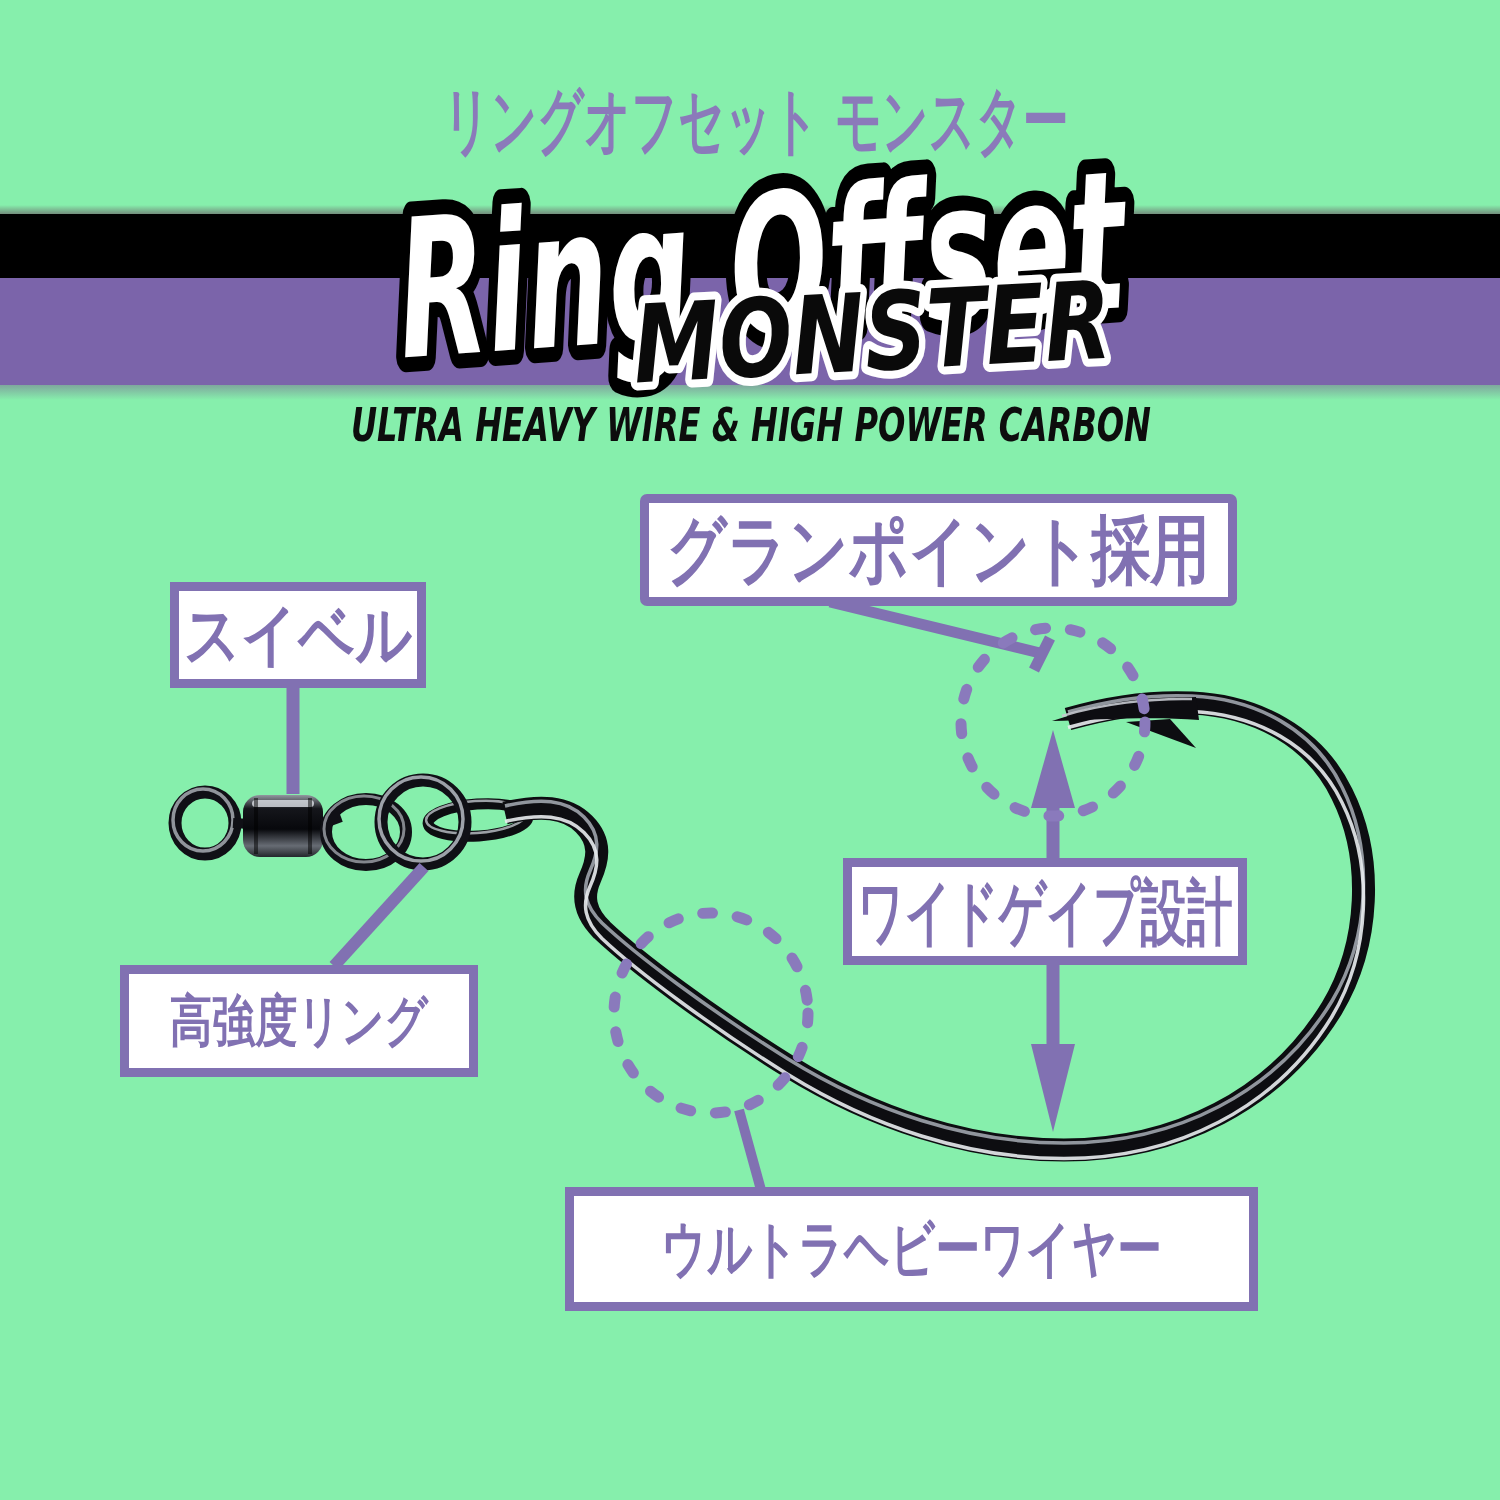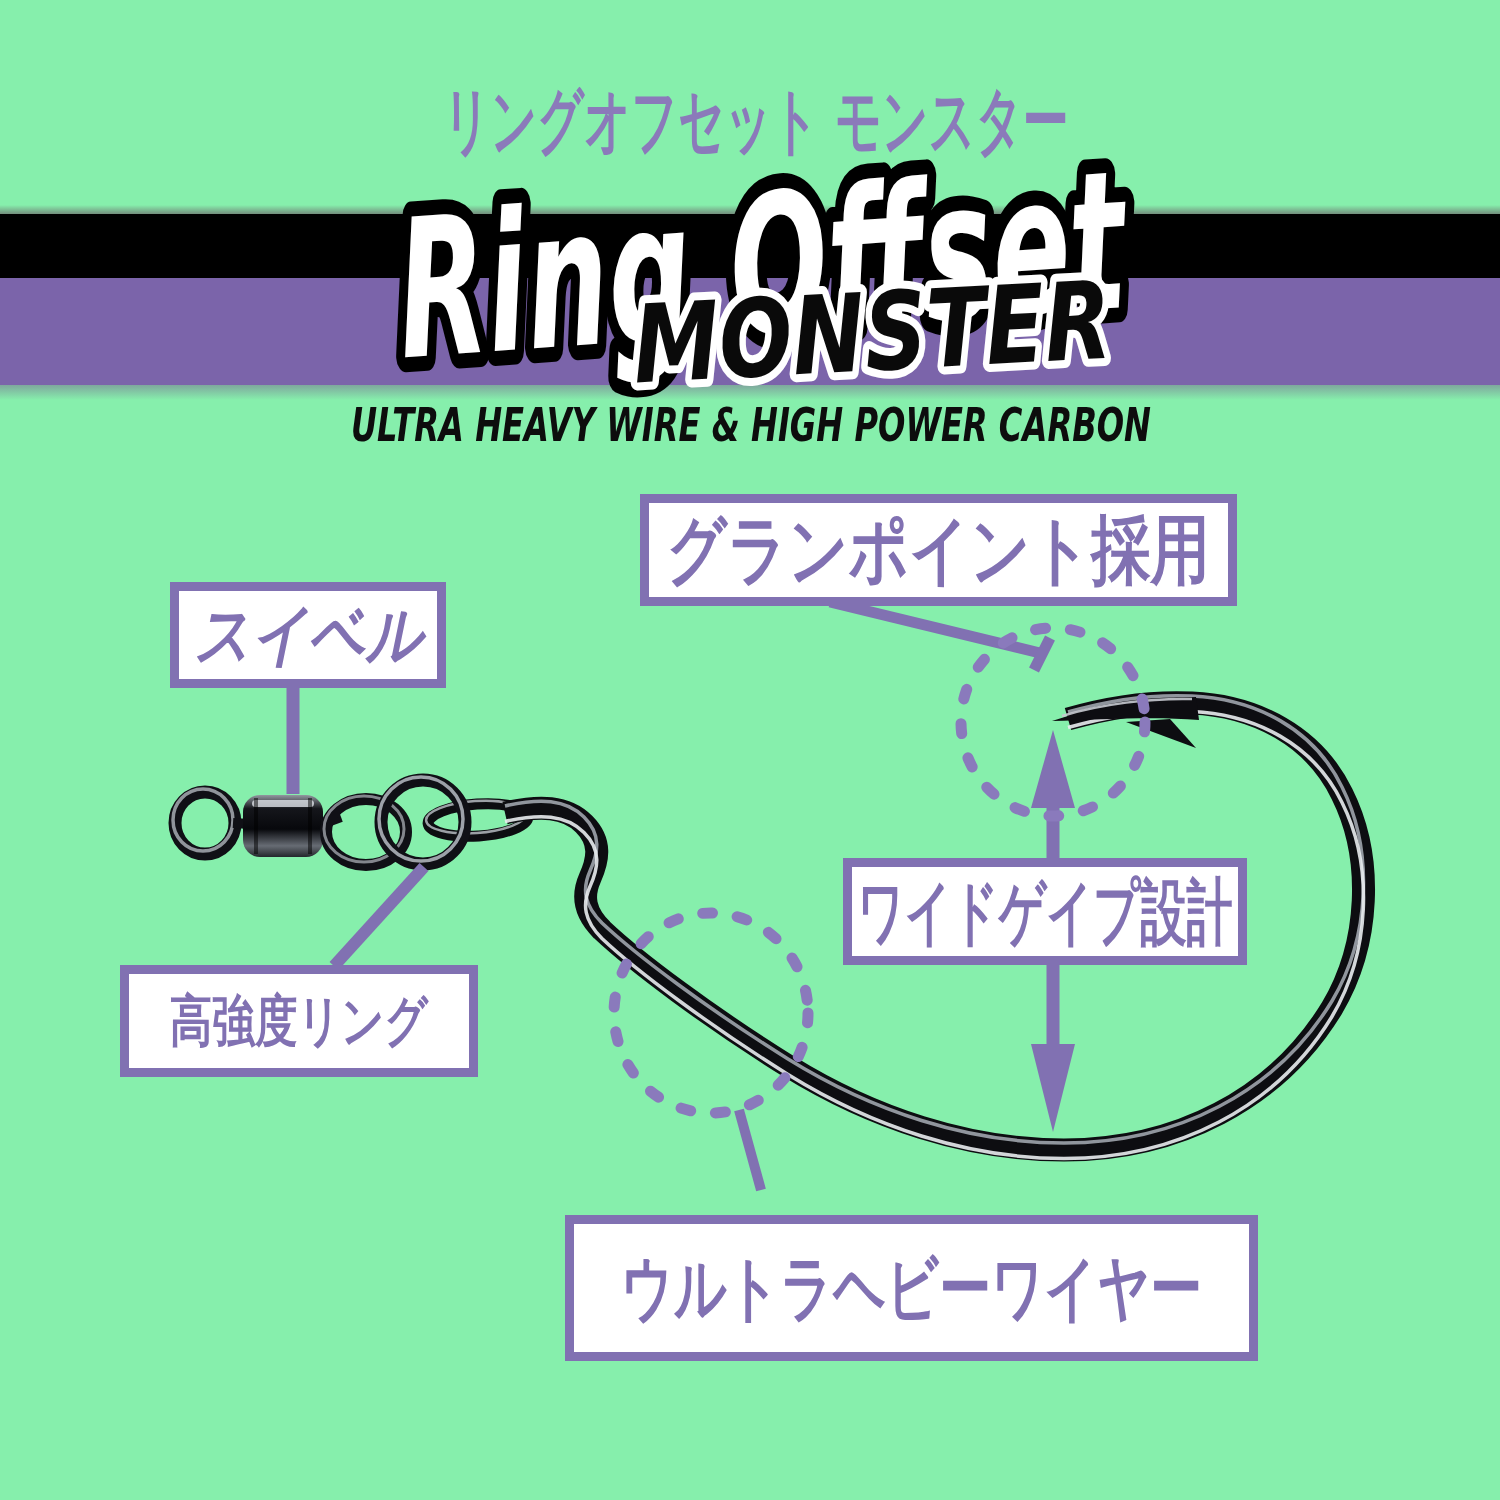--- a/index.html
+++ b/index.html
@@ -17,29 +17,29 @@
   
   svg.art{position:absolute;left:0;top:0;}
   
   .callout{
     position:absolute;box-sizing:border-box;background:#ffffff;
     border:9px solid #8171b2;color:#8171b2;
     display:flex;align-items:center;justify-content:center;
     font-weight:bold;font-family:"DejaVu Sans",sans-serif;
   }
   .callout span{display:inline-block;white-space:nowrap;line-height:1;}
-  #lbl-swivel   {left:170px;top:582px;width:276px;height:106px;font-size:68px;font-style:italic;}
+  #lbl-swivel   {left:170px;top:582px;width:256px;height:106px;font-size:68px;}
   #lbl-swivel span{transform:scaleX(.82);}
-  #lbl-granpoint{left:640px;top:494px;width:597px;height:112px;font-size:76px;}
+  #lbl-granpoint{left:640px;top:494px;width:597px;height:112px;font-size:76px;border-radius:7px;}
   #lbl-granpoint span{transform:scaleX(.78);}
   #lbl-widegape {left:843px;top:858px;width:404px;height:107px;font-size:72px;}
   #lbl-widegape span{transform:scaleX(.64);}
   #lbl-ring     {left:120px;top:965px;width:358px;height:112px;font-size:56px;}
   #lbl-ring span{transform:scaleX(.76);}
-  #lbl-ultra    {left:565px;top:1187px;width:693px;height:146px;font-size:72px;margin-top:28px;}
+  #lbl-ultra    {left:565px;top:1187px;width:693px;height:124px;font-size:62px;}
   #lbl-ultra span{transform:scaleX(.72);}
 </style>
 </head>
 <body>
 
 <div class="canvas">
 
   <div class="shadow-top"></div>
   <div class="band-black"></div>
   <div class="band-purple"></div>

